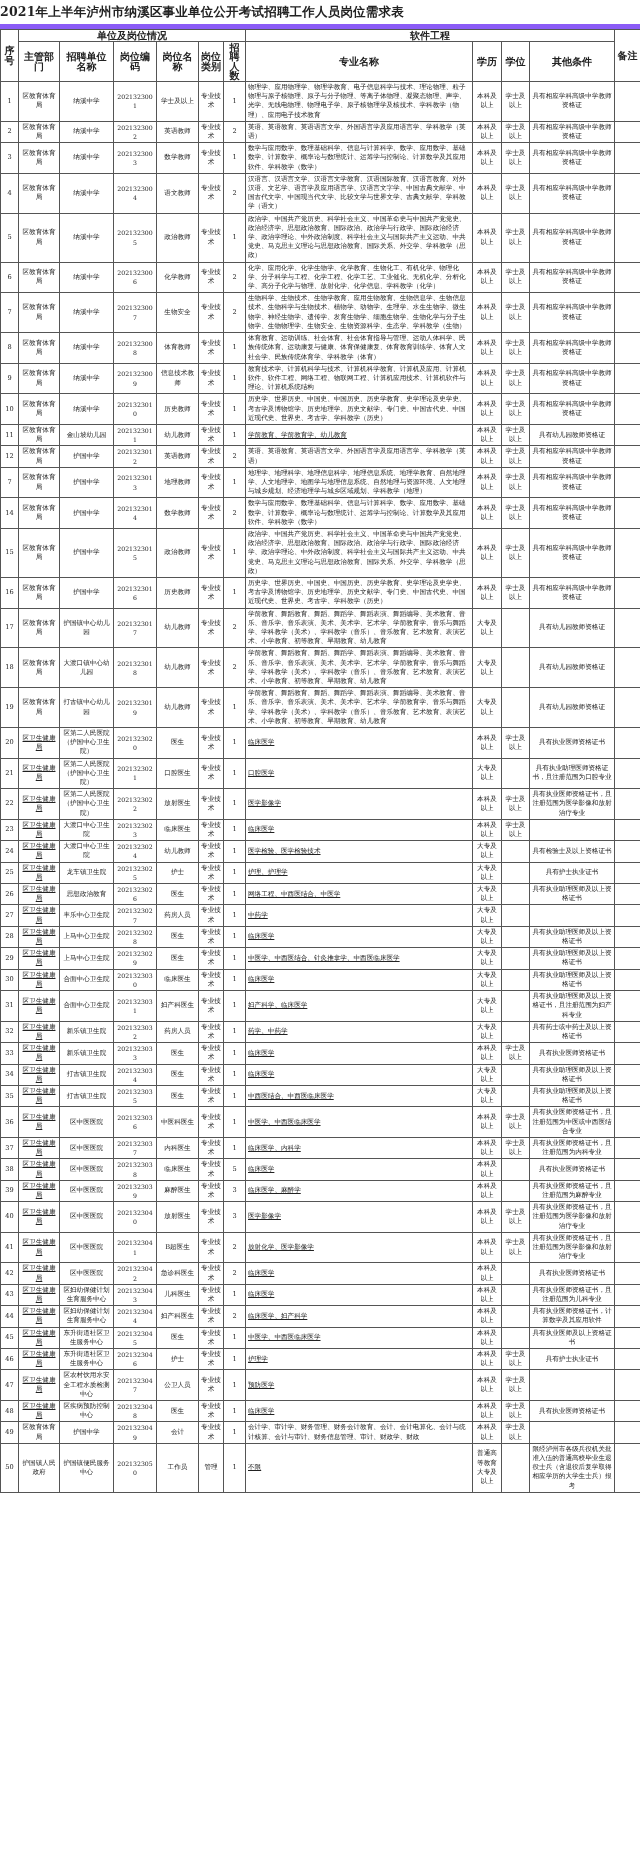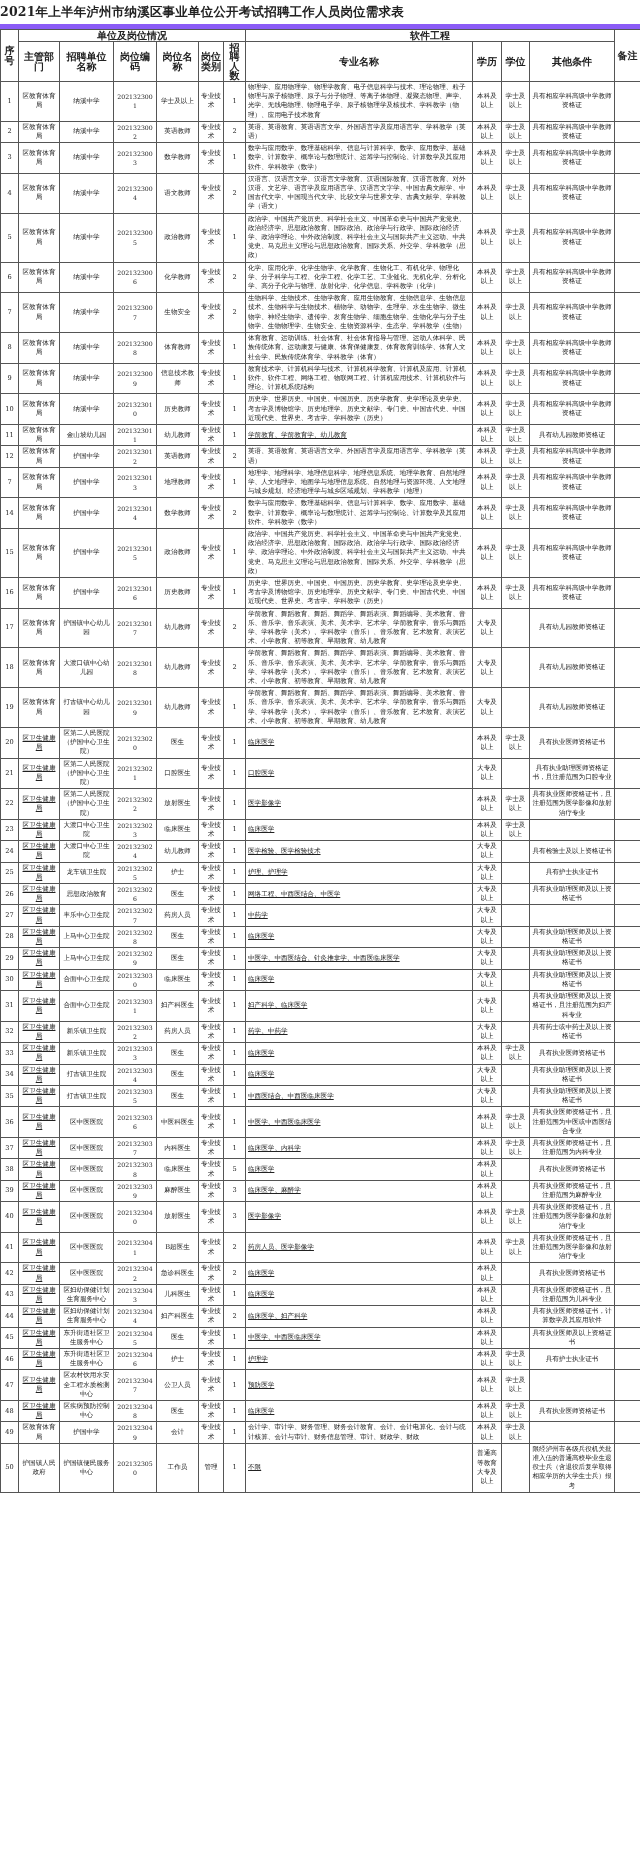--- a/index.html
+++ b/index.html
@@ -616,21 +616,21 @@
         <td></td>
       </tr>
       <tr>
         <td>41</td>
         <td style="text-decoration: underline;">区卫生健康局</td>
         <td>区中医医院</td>
         <td class="code">2021323041</td>
         <td>B超医生</td>
         <td>专业技术</td>
         <td>2</td>
-        <td class="major center">药房人员、医学影像学</td>
+        <td class="major center">放射化学、医学影像学</td>
         <td>本科及以上</td>
         <td>学士及以上</td>
         <td>具有执业医师资格证书，且注册范围为医学影像和放射治疗专业</td>
         <td></td>
       </tr>
       <tr>
         <td>42</td>
         <td style="text-decoration: underline;">区卫生健康局</td>
         <td>区中医医院</td>
         <td class="code">2021323042</td>

